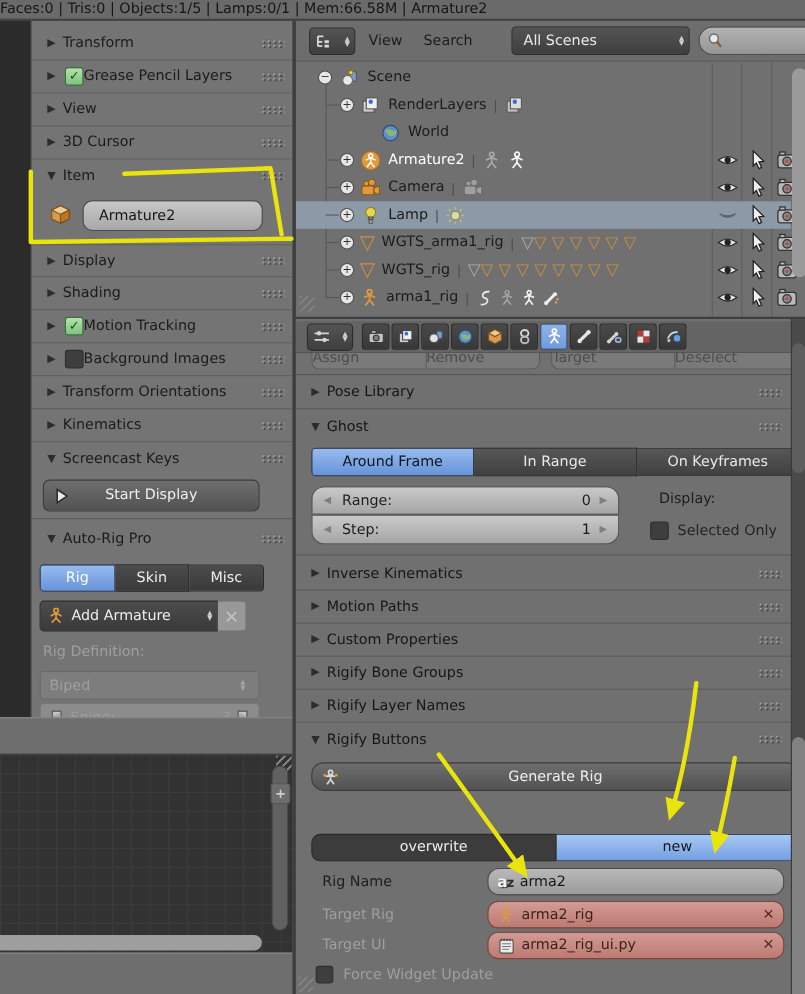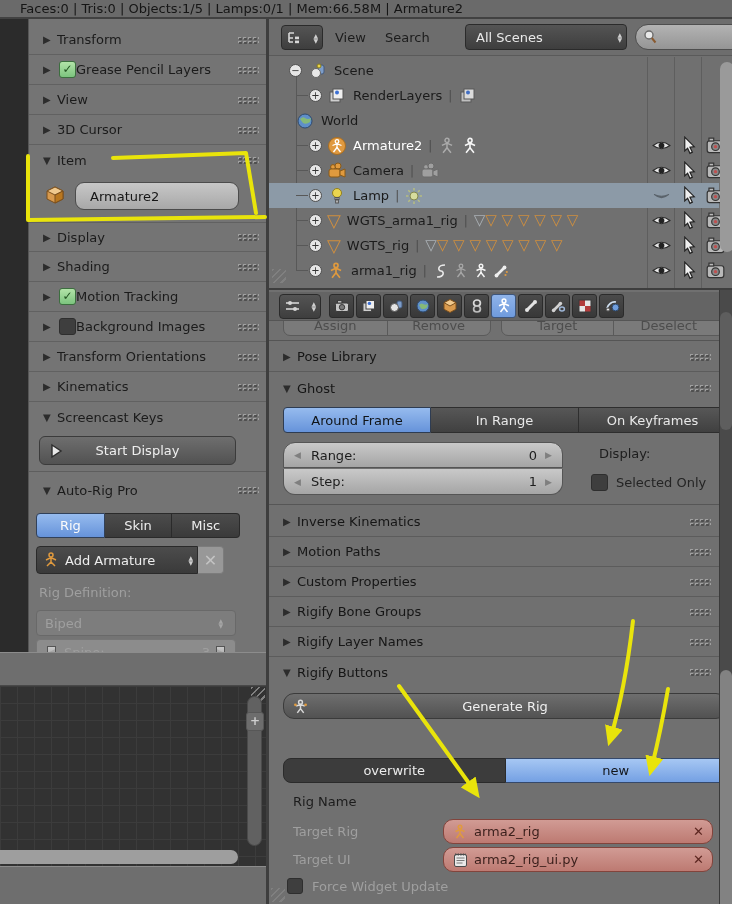--- a/index.html
+++ b/index.html
@@ -2,21 +2,21 @@
 <html><head>
 <meta charset="utf-8">
 <style>
   * { margin:0; padding:0; box-sizing:border-box; }
   html,body { width:732px; height:904px; }
   body { font-family:"DejaVu Sans","Liberation Sans",sans-serif; background:#2b2b2b; position:relative; overflow:hidden; }
   .abs { position:absolute; }
 
   
   #infobar { left:0; top:0; width:732px; height:19px; background:#6a6a6a; border-bottom:2px solid #414141;
-             display:flex; align-items:center; padding-left:20px; font-size:13px; color:#151515; }
+             display:flex; align-items:center; padding-left:0; font-size:13px; color:#151515; }
 
   
   #leftcol { left:0; top:19px; width:266px; height:885px; background:#2b2b2b; }
   #toolshelf { left:28px; top:0; width:238px; height:633px; background:#747474; overflow:hidden; border-left:1px solid #565656; }
 
   .ts-row { position:absolute; left:0; width:238px; height:30px; display:flex; align-items:center; border-bottom:1px solid #616161; }
   .tri { font-size:10px; color:#2c2c2c; margin-left:14px; width:14px; }
   .ts-label { font-size:13px; color:#1b1b1b; margin-left:0; white-space:nowrap; }
   .grip { position:absolute; right:8px; top:50%; margin-top:-4px; width:22px; height:8px;
           background-image:radial-gradient(circle,#4f4f4f 1.1px,rgba(0,0,0,0) 1.4px),radial-gradient(circle,#a2a2a2 1.1px,rgba(0,0,0,0) 1.4px);
@@ -72,21 +72,21 @@
   #props { left:0; top:269px; width:463px; height:616px; background:#707070; border-top:2px solid #3e3e3e; }
   #props-header { position:absolute; left:0; top:2px; width:463px; height:29px; background:#646464; border-bottom:1px solid #555; display:flex; align-items:center; padding-left:10px; gap:2px; }
   .tabbtn { width:25px; height:24px; border-radius:3px; background:linear-gradient(#4a4a4a,#383838); border:1px solid #2b2b2b;
             display:flex; align-items:center; justify-content:center; flex:none; }
   .tabbtn.active { background:linear-gradient(#8fb3e8,#6f9bdd); border-color:#3d5higher; border-color:#3d567d; }
   .phead { position:absolute; left:0; width:450px; height:30px; display:flex; align-items:center; border-bottom:1px solid #5c5c5c; }
   .phead .ts-label { color:#161616; }
   .clipwrap { position:absolute; overflow:hidden; height:15px; }
   .clipbtn { position:absolute; top:-8px; height:23px; background:#7a7a7a; border:1px solid #5a5a5a; border-radius:0 0 7px 7px;
              display:flex; }
-  .clipbtn div { flex:1; text-align:center; font-size:13px; color:#4d4d4d; line-height:23px; border-right:1px solid #5a5a5a; }
+  .clipbtn div { flex:1; text-align:left; font-size:13px; color:#4d4d4d; line-height:23px; border-right:1px solid #5a5a5a; }
   .clipbtn div:last-child { border-right:none; }
   .modebtn { position:absolute; height:26px; font-size:13px; display:flex; align-items:center; justify-content:center; }
   .warnfield { background:linear-gradient(#d19b94,#bd7a72); border:1px solid #82443c; border-radius:10px; color:#3a1f1b;
                font-size:13px; display:flex; align-items:center; }
   .xmark { margin-left:auto; margin-right:8px; color:#5c2620; font-weight:bold; font-size:13px; }
   .az { font-weight:bold; letter-spacing:-1px; margin:0 6px 0 8px; }
   .az b { color:#f4f4f4; text-shadow:1px 1px 1px #333; font-size:14px; }
   .az i { color:#2c2c2c; font-style:normal; font-size:12px; }
 
   
@@ -318,21 +318,21 @@
         <span class="osep">|</span>
         <svg width="20" height="20" viewBox="0 0 20 20" opacity="0.85">
           <rect x="3" y="6" width="10" height="10" fill="#cfcfcf" stroke="#555"></rect>
           <rect x="6" y="3" width="10" height="10" fill="#efefef" stroke="#555"></rect>
           <circle cx="10" cy="6.5" r="2" fill="#3b6fd4"></circle>
         </svg>
       </div>
     </div>
 
     <div class="orow" style="top:89px">
-      <div class="rowmain" style="padding-left:26px">
+      <div class="rowmain" style="padding-left:76px">
         <svg width="20" height="20" viewBox="0 0 20 20">
           <circle cx="10" cy="10" r="7" fill="#5f8fc9" stroke="#2e4a6e"></circle>
           <path d="M5,8 q3,-3 5,-1 q3,2 6,0 l-1,4 q-4,3 -7,1 z" fill="#86b978" stroke="none"></path>
         </svg>
         <span class="oname">World</span>
       </div>
     </div>
 
     <div class="orow" style="top:114px">
       <div class="abs" style="left:27px;top:12px;width:12px;border-top:1px solid #585858"></div>
@@ -732,20 +732,24 @@
     <div class="abs" style="left:14px;top:468px;width:444px;height:25px;display:flex">
       <div style="flex:1;background:#3c3c3c;border:1px solid #2b2b2b;border-radius:8px 0 0 8px;display:flex;align-items:center;justify-content:center;color:#ececec;font-size:13px">
         <span>overwrite</span>
       </div>
       <div style="flex:1;background:linear-gradient(#a6c7f3,#74a0e3);border:1px solid #35496b;border-left:none;border-radius:0 8px 8px 0;display:flex;align-items:center;justify-content:center;color:#13161b;font-size:13px">
         <span>new</span>
       </div>
     </div>
 
     <span class="abs" style="left:24px;top:504px;font-size:13px;color:#1c1c1c">Rig Name</span>
+    <div class="field abs" style="left:174px;top:499px;width:270px;height:25px;border-radius:11px;background:linear-gradient(#b9b9b9,#9b9b9b)">
+      <span class="az"><b>a</b><i>z</i></span>
+      <span>arma2</span>
+    </div>
 
     <span class="abs disabled-label" style="left:24px;top:534px">Target Rig</span>
     <div class="warnfield abs" style="left:174px;top:529px;width:270px;height:25px">
       <svg width="16" height="16" viewBox="0 0 16 16" style="margin-left:8px">
         <circle cx="8" cy="3" r="1.8" fill="none" stroke="#e09a3e" stroke-width="1.5"></circle>
         <path d="M8,5 V9.5 M3.5,7.5 L8,5.5 L12.5,7.5 M8,9.5 L4.5,14 M8,9.5 L11.5,14" fill="none" stroke="#e09a3e" stroke-width="1.5"></path>
       </svg>
       <span style="margin-left:6px">arma2_rig</span>
       <span class="xmark">✕</span>
     </div>

